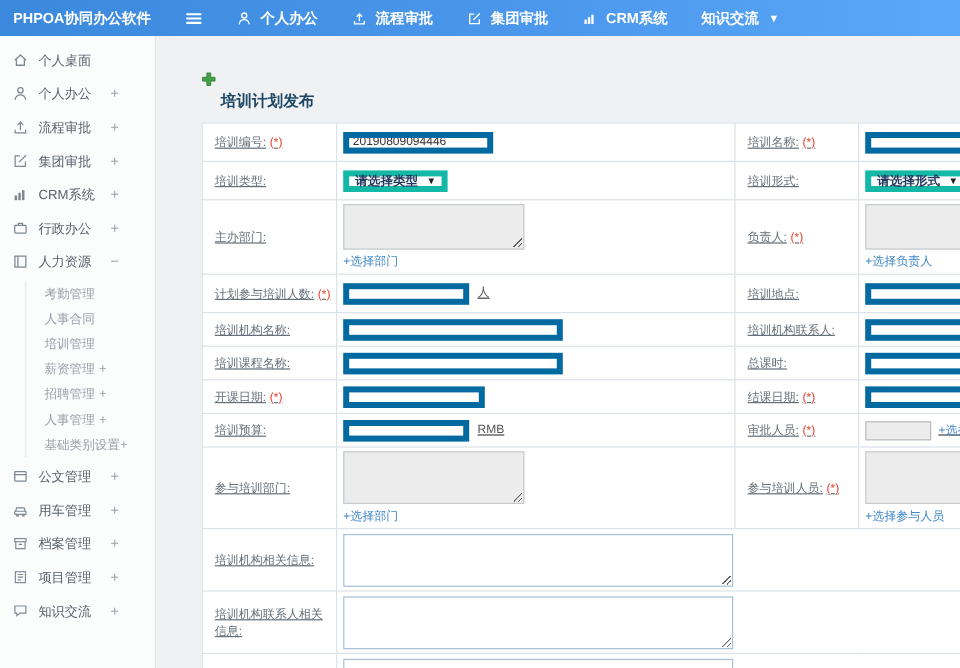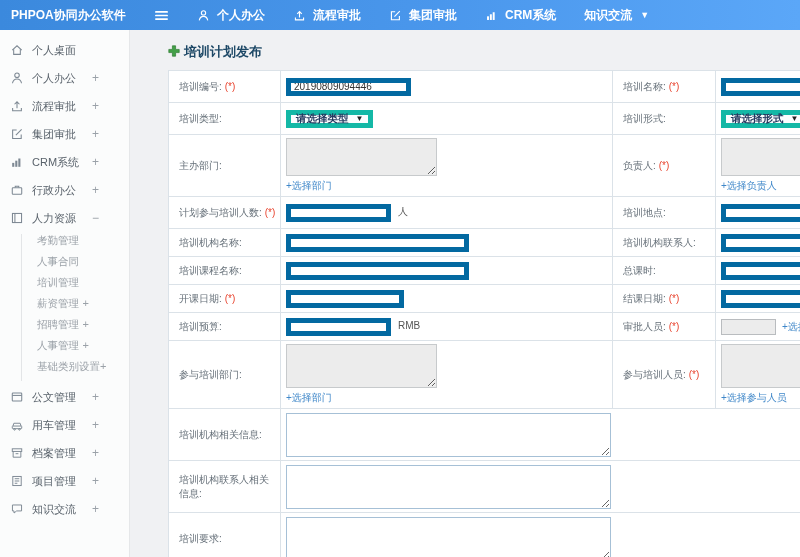--- a/index.html
+++ b/index.html
@@ -18,32 +18,32 @@
   .caret-glyph { font-size:9px; margin-left:1px; }
 
   
   .sidebar { position:absolute; top:30px; left:0; width:130px; height:527px;
              background:#fbfcfc; border-right:1px solid #e5e7e9; padding-top:6px; }
   .side-item { display:flex; align-items:center; height:28px; padding:0 30px 0 10px;
                color:#59626b; font-size:11px; cursor:pointer; white-space:nowrap; }
   .side-item .sicon { width:14px; height:14px; margin-right:8px; color:#7d8893; flex:none; display:flex; align-items:center; }
   .expand { margin-left:auto; color:#9aa1a8; font-size:12px; }
   .subnav { margin:2px 0 2px 21px; border-left:1px solid #e3e5e7; }
-  .sub-item { display:flex; height:21px; padding:0 40px 0 15px;
+  .sub-item { display:flex; align-items:center; height:21px; padding:0 40px 0 15px;
               color:#9ba1a8; font-size:10.5px; cursor:pointer; white-space:nowrap; }
   .sub-item .expand { font-size:11px; }
 
   
   .content { position:absolute; top:30px; left:130px; width:740px; height:527px; }
   .page-head { display:flex; align-items:center; gap:4px; margin:13px 0 9px 38px; }
-  .page-title { font-size:13px; font-weight:bold; color:#1d4866; }
+  .page-title { font-size:13px; font-weight:bold; color:#1d4866;margin-top:32px; }
 
   table.form { border-collapse:collapse; margin-left:38px; width:692px;
                table-layout:fixed; background:#fff; }
-  .form td { border:1px solid #dbe2e8; vertical-align:middle; }
+  .form td { border:1px solid #dbe2e8; vertical-align:middle;text-decoration:underline; }
   td.lbl { padding:3px 2px 3px 10px; font-size:10px; color:#667079; }
   .req { color:#e8432e; margin-left:3px; font-size:10px; }
   td.val { padding:3px 5px; font-size:10px; color:#444; }
   tr.h32 td{height:32px} tr.h56 td{height:56px} tr.h28 td{height:28px}
   tr.h57 td{height:57px} tr.h52 td{height:52px}
 
   .inp { height:18px; border:5px solid #0369a1; font-size:10px; padding:0 3px;
          color:#333; font-family:inherit; background:#fff; vertical-align:middle; }
   .w125{width:125px}.w105{width:105px}.w183{width:183px}.w118{width:118px}
   .w140{width:140px}

